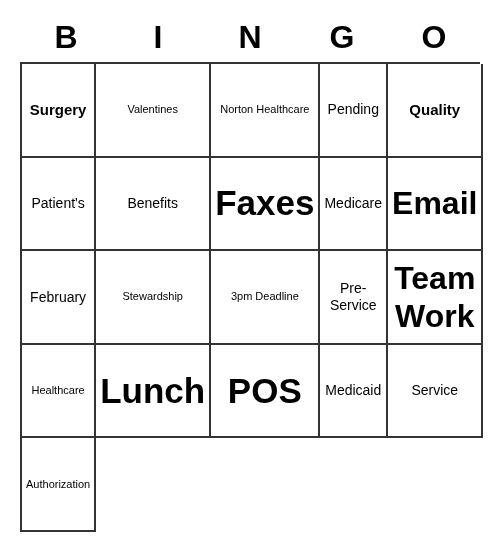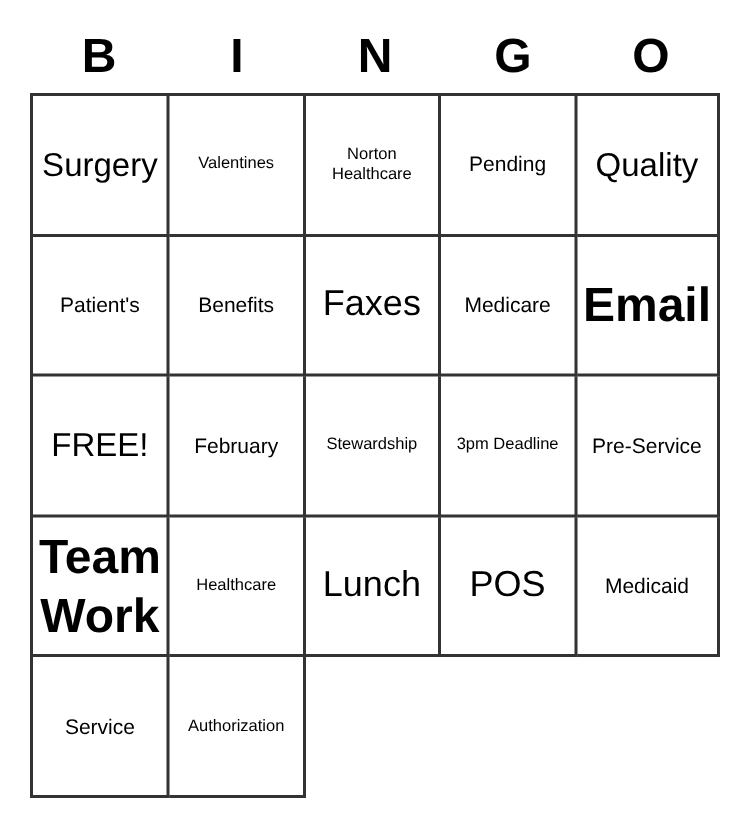--- a/index.html
+++ b/index.html
@@ -56,30 +56,30 @@
     .cell-text {
       font-family: Arial, sans-serif;
     }
     .size-small {
       font-size: 11px;
     }
     .size-medium {
       font-size: 14px;
     }
     .size-large {
-      font-size: 22px;
-      font-weight: normal;
+      font-size: 15px;
+      font-weight: bold;
     }
     .size-xlarge {
       font-size: 32px;
       font-weight: bold;
     }
     .size-xxlarge {
-      font-size: 24px;
-      font-weight: normal;
+      font-size: 35px;
+      font-weight: bold;
     }
   </style>
 </head>
 <body>
 
 <div class="bingo-card">
   <div class="bingo-header">
 
   <div class="bingo-header-cell">B</div>
       <div class="bingo-header-cell">I</div>
@@ -113,23 +113,20 @@
       <div class="bingo-cell">
         <span class="cell-text size-xxlarge">Faxes</span>
       </div>
       <div class="bingo-cell">
         <span class="cell-text size-medium">Medicare</span>
       </div>
       <div class="bingo-cell">
         <span class="cell-text size-xlarge">Email</span>
       </div>
       <div class="bingo-cell">
-        <span class="cell-text size-large">FREE!</span>
-      </div>
-      <div class="bingo-cell">
         <span class="cell-text size-medium">February</span>
       </div>
       <div class="bingo-cell">
         <span class="cell-text size-small">Stewardship</span>
       </div>
       <div class="bingo-cell">
         <span class="cell-text size-small">3pm Deadline</span>
       </div>
       <div class="bingo-cell">
         <span class="cell-text size-medium">Pre-Service</span>

